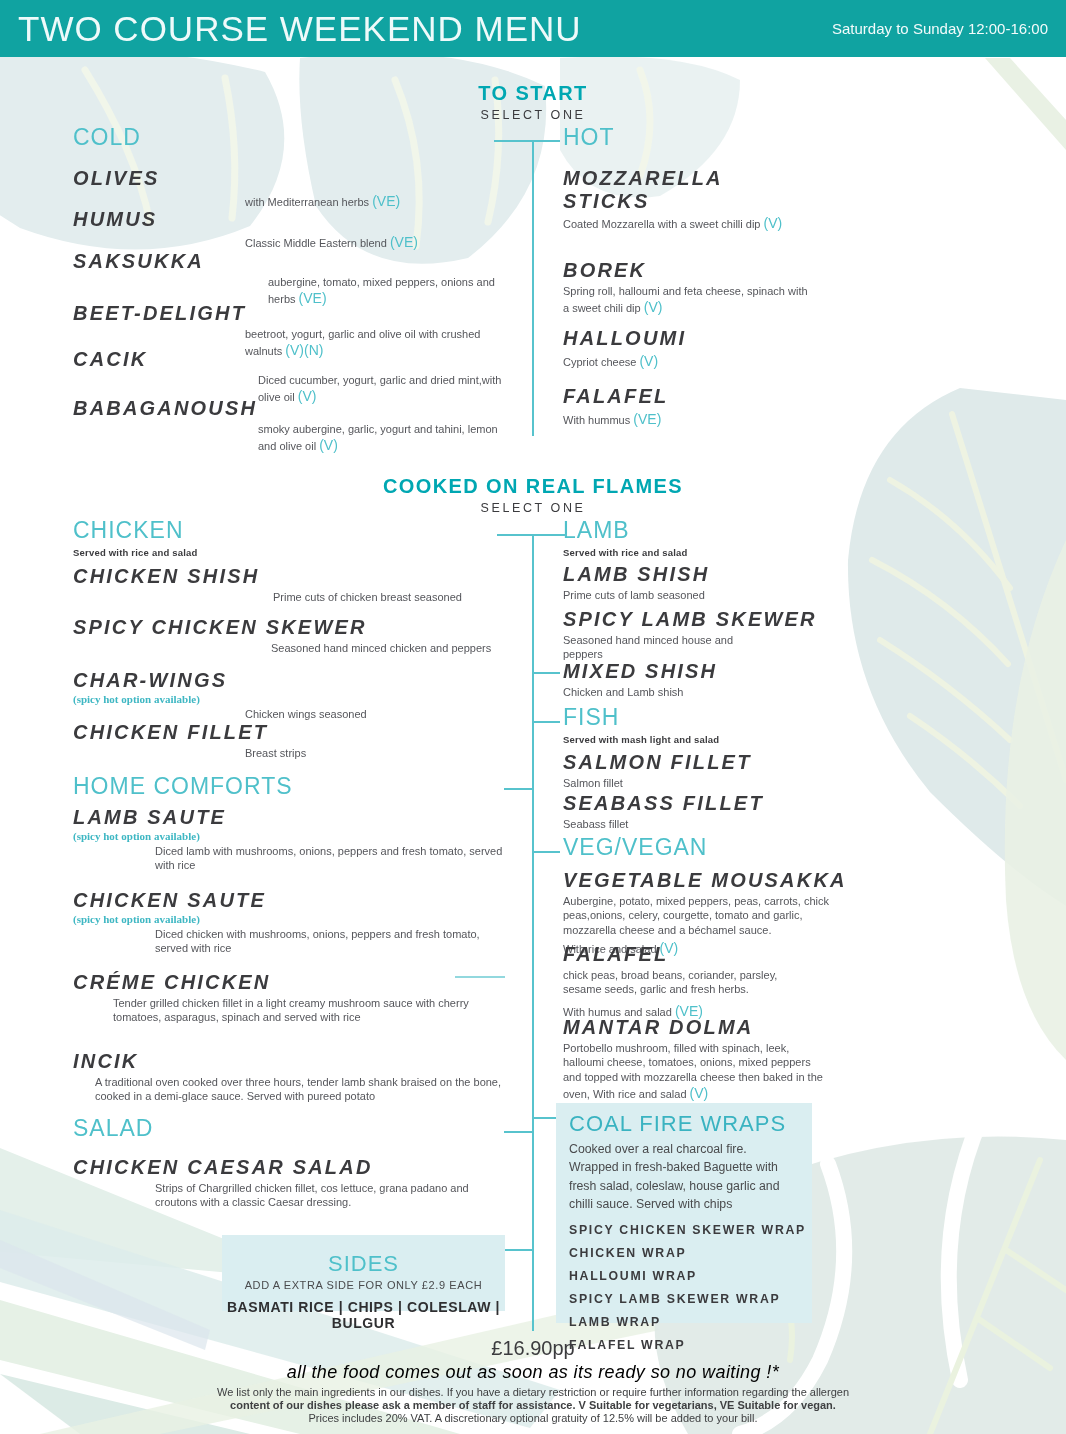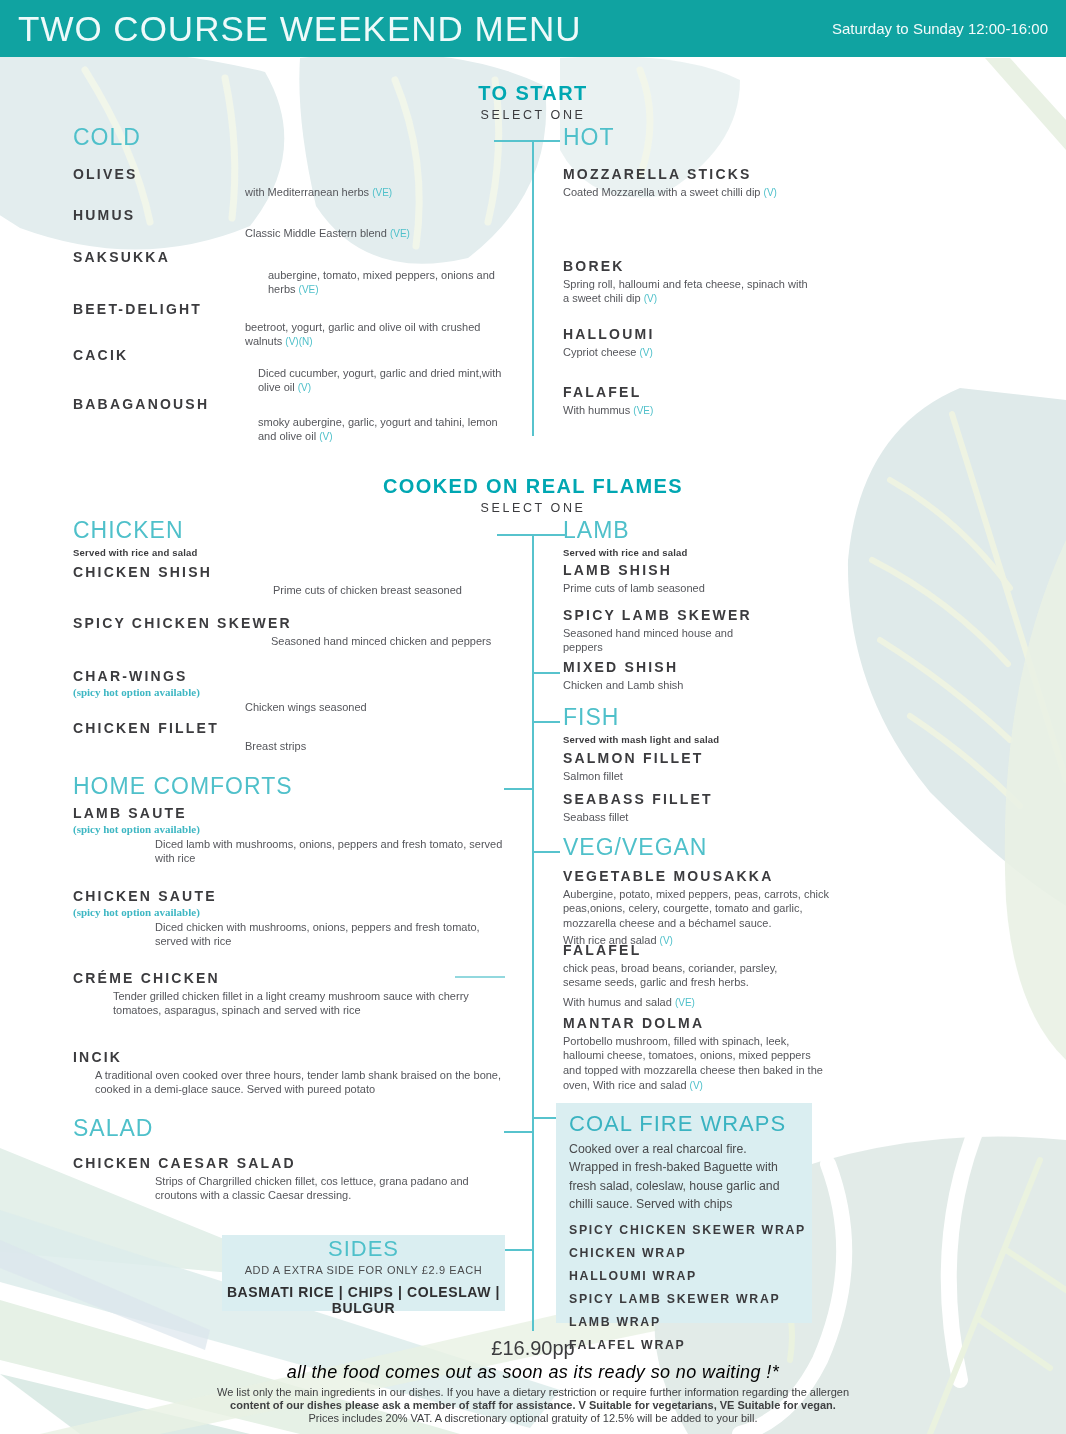--- a/index.html
+++ b/index.html
@@ -23,35 +23,35 @@
   .sec-title{font-size:20px;font-weight:700;color:#00a7b2;letter-spacing:1.4px;}
   .sec-sub{font-size:12.5px;color:#3b3b3e;letter-spacing:2.6px;margin-top:3px;}
 
   
   .l{right:563px;text-align:left;width:430px;}
   .r{left:563px;text-align:left;width:250px;}
 
   .cat{font-size:23px;color:#4fc0ca;letter-spacing:1px;font-weight:400;line-height:1;}
   .cat-note{font-size:9.5px;font-weight:700;color:#3b3b3e;margin-top:5px;letter-spacing:.2px;}
 
-  .name{font-size:14px;font-weight:700;letter-spacing:2.2px;color:#3b3b3e;line-height:1.13;}
+  .name{font-size:20px;font-weight:700;letter-spacing:2.2px;color:#3b3b3e;line-height:1.13;font-style:italic;}
   .desc{font-size:11px;color:#55565b;line-height:1.33;margin-top:2px;}
   .note{font-size:11px;font-weight:700;color:#3eb7c3;margin-top:1px;font-family:Liberation Serif, serif;}
-  .tag{color:#4fc0ca;font-size:10px;letter-spacing:0;}
+  .tag{color:#4fc0ca;font-size:14px;letter-spacing:0;}
   .l .desc{margin-left:auto;}
   .dwS{max-width:258px;} .dwM{max-width:348px;} .dwL{max-width:408px;}
 
   
   .vline{position:absolute;width:2px;background:#57c3cd;z-index:1;}
   .hline{position:absolute;height:2px;background:#57c3cd;z-index:1;}
   .hline.faint{opacity:.65;}
 
   
   .tealbox{position:absolute;background:#daeef1;box-sizing:border-box;z-index:1;}
-  .sides-box{left:222px;top:1235px;width:283px;height:76px;text-align:center;padding-top:3px;}
+  .sides-box{left:222px;top:1235px;width:283px;height:76px;text-align:center;padding-top:18px;}
   .sides-box .cat{font-size:22px;}
   .sides-note{font-size:11px;color:#4a4b4d;letter-spacing:.6px;margin-top:4px;}
   .sides-opts{font-size:14px;font-weight:700;letter-spacing:.6px;margin-top:8px;color:#2f2f31;}
   .coal-box{left:556px;top:1103px;width:256px;height:220px;padding:10px 13px;}
   .coal-box .cat{font-size:22px;color:#3ab3c1;}
   .coal-desc{font-size:12.3px;color:#4a4b4d;line-height:1.5;margin-top:5px;}
   .wrap-item{font-size:12.3px;font-weight:700;letter-spacing:1.7px;color:#3b3b3e;margin-top:9px;white-space:nowrap;}
 
   
   .price{font-size:20px;color:#3b3b3e;}

